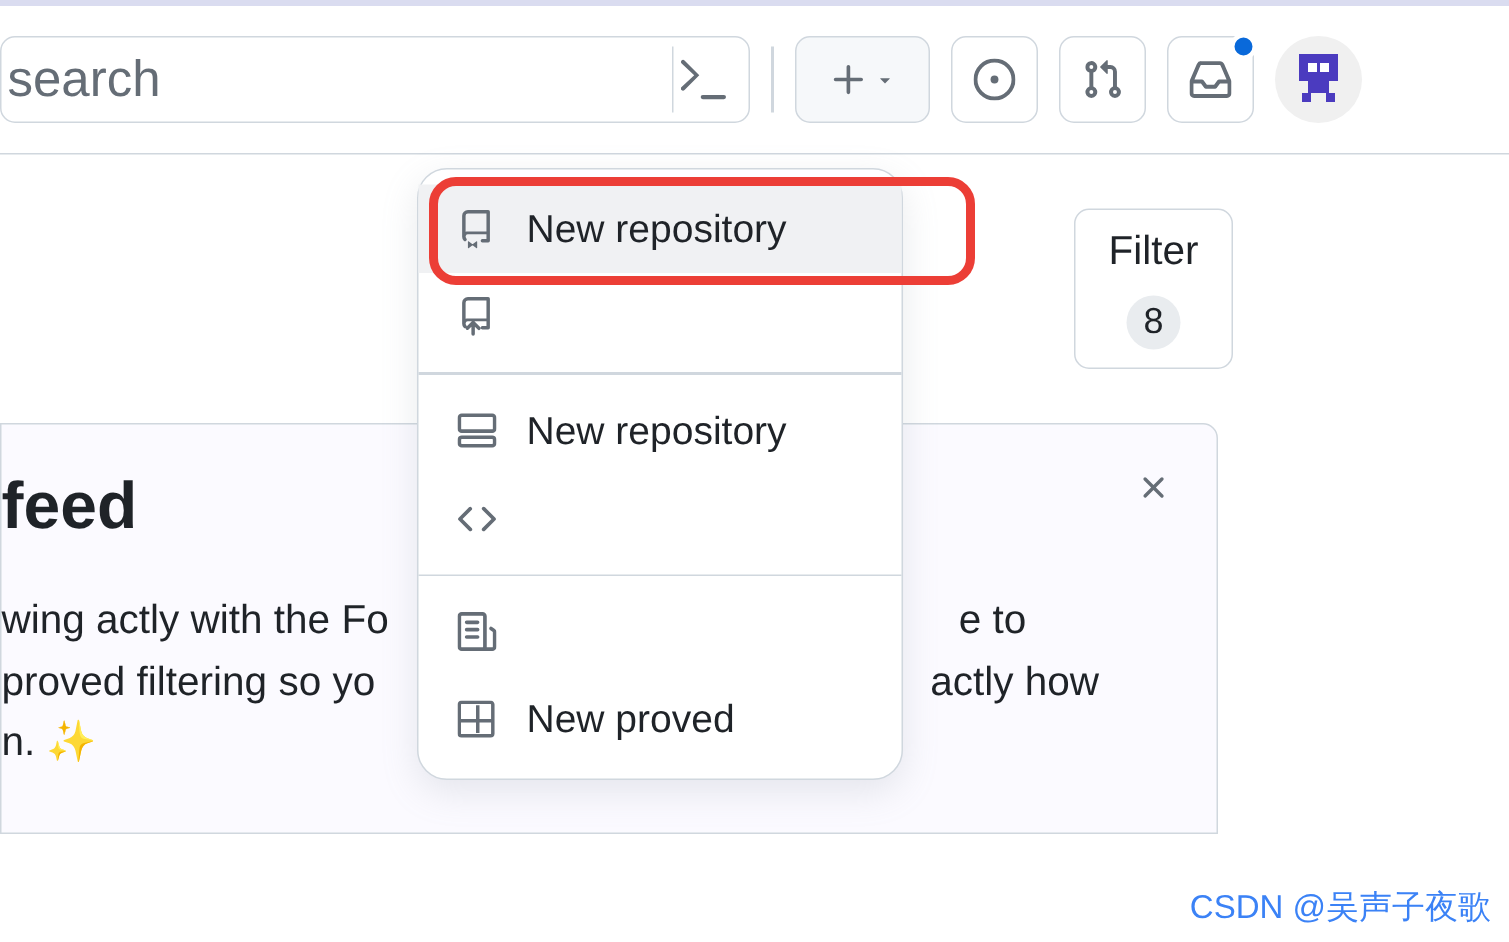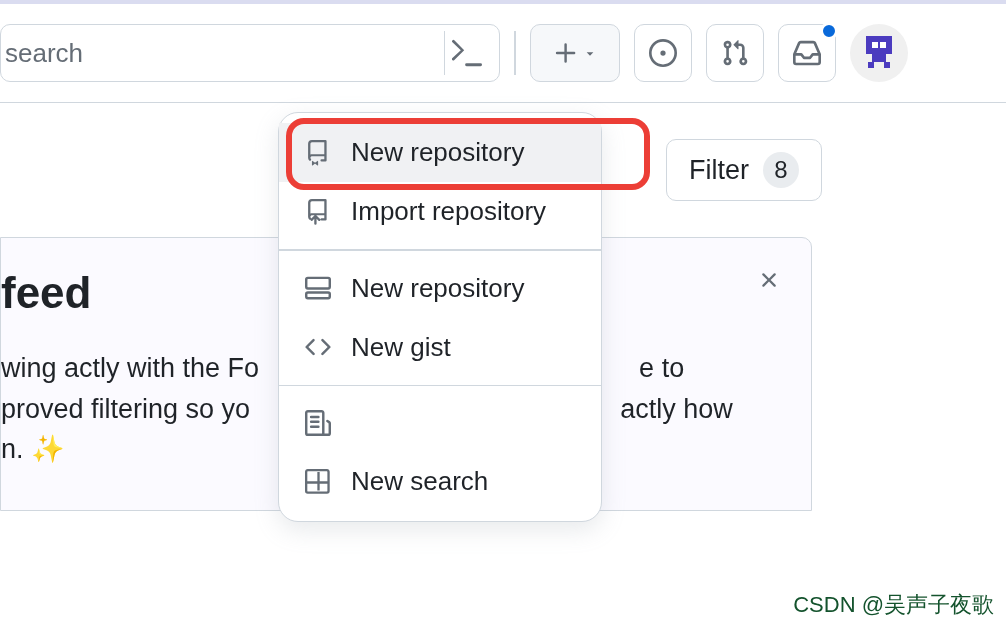--- a/index.html
+++ b/index.html
@@ -26,21 +26,21 @@
       border: 1.5px solid #d0d7de;
       border-radius: 10px;
       height: 58px;
       padding: 0 10px 0 0;
       max-width: 500px;
     }
     .search-input {
       flex: 1;
       border: none;
       outline: none;
-      font-size: 26px;
+      font-size: 34px;
       color: #656d76;
       padding-left: 4px;
       background: transparent;
     }
     .search-input::placeholder { color: #656d76; }
     .cmd-btn {
       width: 44px; height: 44px;
       display: flex; align-items: center; justify-content: center;
       color: #656d76;
     }
@@ -73,20 +73,21 @@
     .filter-row { display: flex; justify-content: flex-end; padding-right: 184px; }
     .filter-btn {
       display: flex; align-items: center; gap: 14px;
       border: 1.5px solid #d0d7de;
       border-radius: 10px;
       padding: 12px 22px;
       font-size: 27px;
       color: #1f2328;
       background: #fff;
       cursor: pointer;
+      flex-direction: column;
     }
     .badge {
       background: #e9ecef;
       border-radius: 50%;
       width: 36px; height: 36px;
       display: flex; align-items: center; justify-content: center;
       font-size: 24px;
       color: #1f2328;
       font-weight: 500;
     }
@@ -131,21 +132,21 @@
       position: absolute;
       top: 118px; left: 286px;
       width: 364px; height: 72px;
       border: 6px solid #ec3e36;
       border-radius: 18px;
       z-index: 101;
       pointer-events: none;
     }
     .watermark {
       position: absolute; bottom: 8px; right: 12px;
-      color: #14532d; font-size: 22px;
+      color: #3b82f6; font-size: 22px;
       z-index: 200;
     }
     svg { display: block; }
   </style>
 </head>
 <body>
 
 <div class="thin-top"></div>
 
 <div class="header">
@@ -229,52 +230,50 @@
         </svg>
     </span>
     <span>New repository</span>
   </div>
   <div class="dd-item">
     <span class="dd-icon">
       <svg width="26" height="26" viewBox="0 0 16 16" fill="currentColor">
           <path d="M2 2.5A2.5 2.5 0 0 1 4.5 0h8.75a.75.75 0 0 1 .75.75v12.5a.75.75 0 0 1-.75.75h-2.5a.75.75 0 0 1 0-1.5h1.75v-2h-8a1 1 0 0 0-.714 1.7.75.75 0 1 1-1.072 1.05A2.495 2.495 0 0 1 2 11.5Zm10.5-1h-8a1 1 0 0 0-1 1V9.4c.32-.1.66-.15 1-.15h8ZM6 16v-3.2l-1.22 1.22a.75.75 0 0 1-1.06-1.06l2.5-2.5a.75.75 0 0 1 1.06 0l2.5 2.5a.75.75 0 1 1-1.06 1.06L7.5 12.8V16a.75.75 0 0 1-1.5 0Z" transform="scale(0.95)"></path>
         </svg>
     </span>
-    <span>Import repository</span>
   </div>
   <div class="dd-sep"></div>
   <div class="dd-item">
     <span class="dd-icon">
       <svg width="26" height="26" viewBox="0 0 16 16" fill="currentColor">
           <path d="M0 2.75A1.75 1.75 0 0 1 1.75 1h12.5A1.75 1.75 0 0 1 16 2.75V7.25A1.75 1.75 0 0 1 14.25 9H1.75A1.75 1.75 0 0 1 0 7.25ZM1.75 2.5a.25.25 0 0 0-.25.25V7.25c0 .138.112.25.25.25h12.5a.25.25 0 0 0 .25-.25V2.75a.25.25 0 0 0-.25-.25ZM0 11.75A1.75 1.75 0 0 1 1.75 10h12.5A1.75 1.75 0 0 1 16 11.75v1.5A1.75 1.75 0 0 1 14.25 15H1.75A1.75 1.75 0 0 1 0 13.25Zm1.75-.25a.25.25 0 0 0-.25.25v1.5c0 .138.112.25.25.25h12.5a.25.25 0 0 0 .25-.25v-1.5a.25.25 0 0 0-.25-.25Z"></path>
         </svg>
     </span>
     <span>New repository</span>
   </div>
   <div class="dd-item">
     <span class="dd-icon">
       <svg width="26" height="26" viewBox="0 0 16 16" fill="currentColor">
           <path d="M4.72 3.22a.75.75 0 0 1 1.06 1.06L2.06 8l3.72 3.72a.75.75 0 1 1-1.06 1.06L.47 8.53a.75.75 0 0 1 0-1.06Zm6.56 0a.75.75 0 1 0-1.06 1.06L13.94 8l-3.72 3.72a.75.75 0 1 0 1.06 1.06l4.25-4.25a.75.75 0 0 0 0-1.06Z"></path>
         </svg>
     </span>
-    <span>New gist</span>
   </div>
   <div class="dd-sep"></div>
   <div class="dd-item">
     <span class="dd-icon">
       <svg width="26" height="26" viewBox="0 0 16 16" fill="currentColor">
           <path d="M1.75 16A1.75 1.75 0 0 1 0 14.25V1.75C0 .784.784 0 1.75 0h8.5C11.216 0 12 .784 12 1.75v12.5c0 .085-.006.168-.018.25h2.268a.25.25 0 0 0 .25-.25V8.285a.25.25 0 0 0-.111-.208l-1.055-.703a.749.749 0 1 1 .832-1.248l1.055.703c.487.325.779.871.779 1.456v5.965A1.75 1.75 0 0 1 14.25 16Zm8.75-1.5V1.75a.25.25 0 0 0-.25-.25h-8.5a.25.25 0 0 0-.25.25v12.5c0 .138.112.25.25.25h8.5a.25.25 0 0 0 .25-.25ZM3.75 3.5h4.5a.75.75 0 0 1 0 1.5h-4.5a.75.75 0 0 1 0-1.5Zm0 3h4.5a.75.75 0 0 1 0 1.5h-4.5a.75.75 0 0 1 0-1.5Zm0 3h4.5a.75.75 0 0 1 0 1.5h-4.5a.75.75 0 0 1 0-1.5Z"></path>
         </svg>
     </span>
   </div>
   <div class="dd-item">
     <span class="dd-icon">
       <svg width="26" height="26" viewBox="0 0 16 16" fill="currentColor">
           <path d="M0 1.75C0 .784.784 0 1.75 0h12.5C15.216 0 16 .784 16 1.75v12.5A1.75 1.75 0 0 1 14.25 16H1.75A1.75 1.75 0 0 1 0 14.25ZM1.75 1.5a.25.25 0 0 0-.25.25v12.5c0 .138.112.25.25.25h12.5a.25.25 0 0 0 .25-.25V1.75a.25.25 0 0 0-.25-.25ZM8 14V2h1.5v12ZM1.5 8h13v1.5h-13Z" transform="scale(0.95)"></path>
         </svg>
     </span>
-    <span>New search</span>
+    <span>New proved</span>
   </div>
 </div>
 
 <div class="highlight"></div>
 
 <div class="watermark">CSDN @吴声子夜歌</div>
 
 </body></html>

